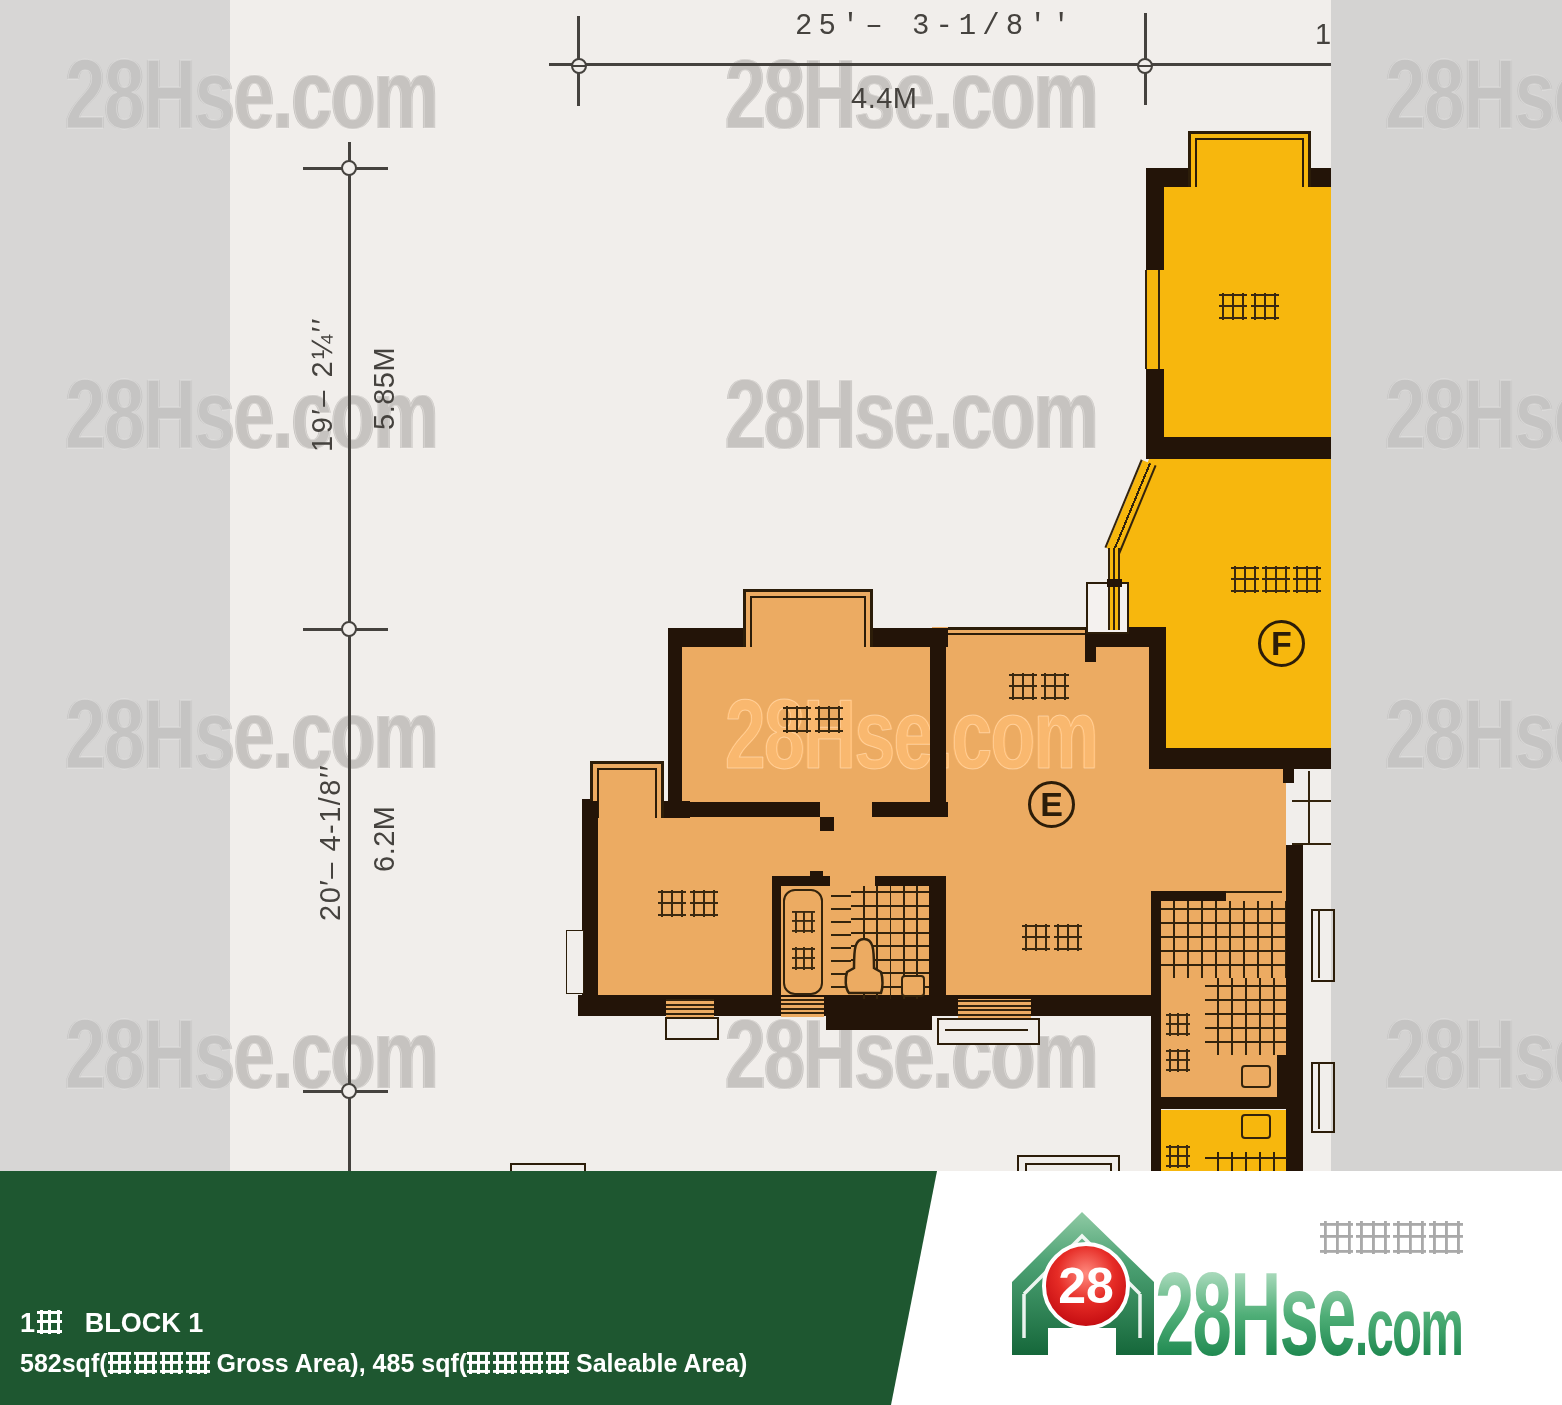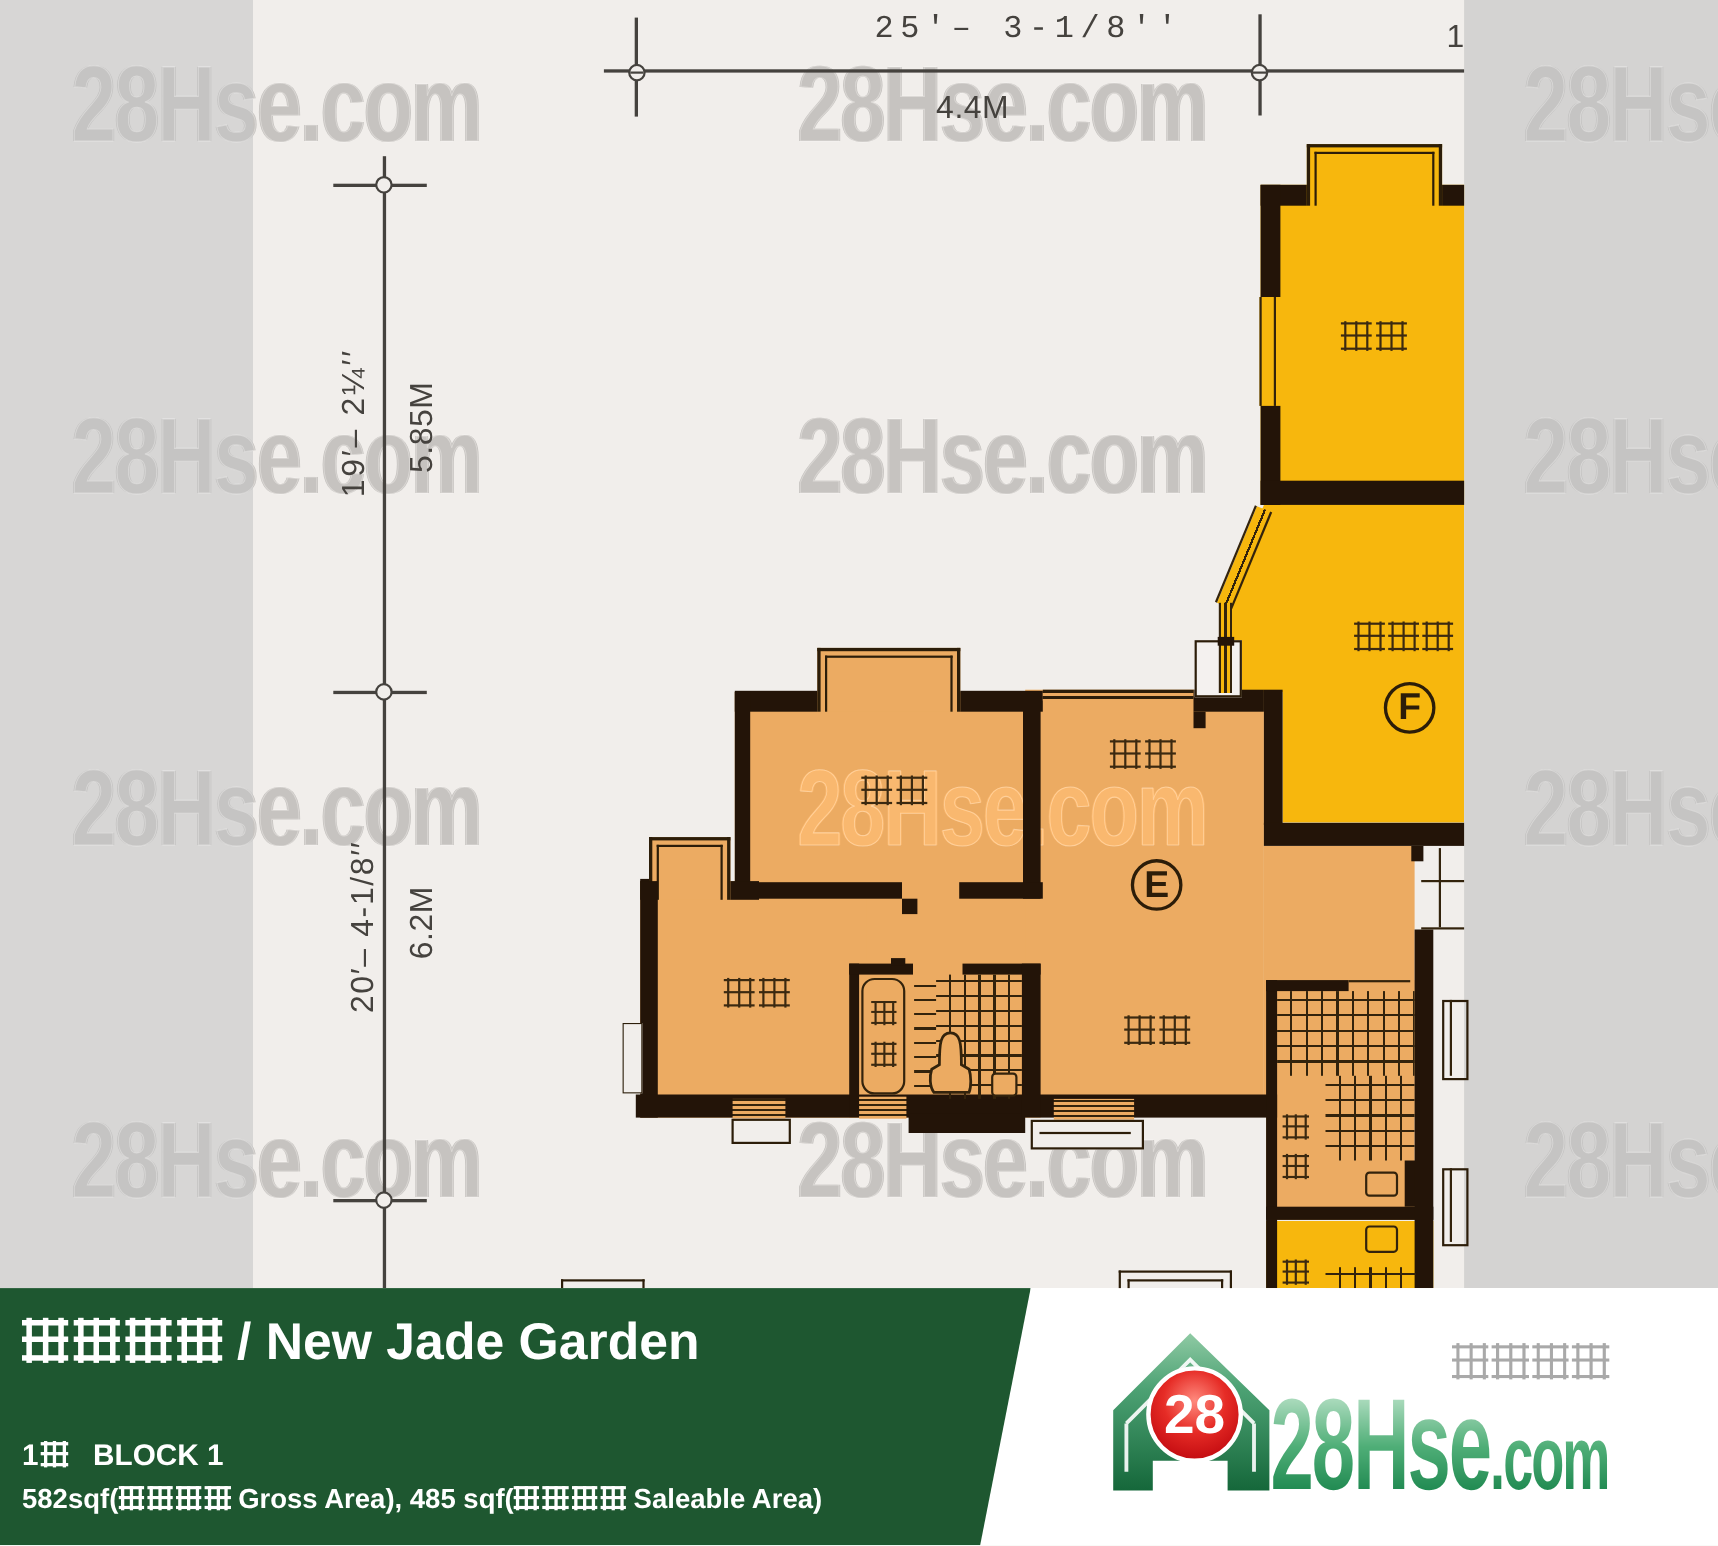--- a/index.html
+++ b/index.html
@@ -276,21 +276,20 @@
 <div class="dimtxt" style="left:368px;top:430px;transform:rotate(-90deg);transform-origin:0 0;">5.85M</div>
 
 <div class="dimtxt" style="left:314px;top:921px;letter-spacing:1.5px;transform:rotate(-90deg);transform-origin:0 0;">20′– 4-1/8′′</div>
 
 <div class="dimtxt" style="left:368px;top:872px;transform:rotate(-90deg);transform-origin:0 0;">6.2M</div>
 
 <div class="abs" style="left:0;top:1171px;width:1562px;height:234px;background:#ffffff;"></div>
 
 <div class="abs" style="left:0;top:1171px;width:1562px;height:234px;background:#1e5730;clip-path:polygon(0 0,937px 0,891px 234px,0 234px);"></div>
 
-<div class="abs" style="--t:13%;left:20px;top:1191px;color:#fff;font-size:47px;font-weight:bold;white-space:nowrap;"><span style="font-size:45px;"><span class="cj"></span><span class="cj" style="margin-left:5px;"></span><span class="cj" style="margin-left:5px;"></span><span class="cj" style="margin-left:5px;"></span></span> / New Jade Garden</div>
 
 
 <div class="abs" style="--t:13%;left:20px;top:1308px;color:#fff;font-size:27px;font-weight:bold;white-space:nowrap;">1<span class="cj" style="margin-left:2px;"></span>&nbsp;&nbsp;&nbsp;BLOCK 1</div>
 
 <div class="abs" style="--t:13%;left:20px;top:1349px;color:#fff;font-size:25px;font-weight:bold;white-space:nowrap;">582sqf(<span class="cj"></span><span class="cj" style="margin-left:3px;"></span><span class="cj" style="margin-left:3px;"></span><span class="cj" style="margin-left:3px;"></span> Gross Area), 485 sqf(<span class="cj"></span><span class="cj" style="margin-left:3px;"></span><span class="cj" style="margin-left:3px;"></span><span class="cj" style="margin-left:3px;"></span> Saleable Area)</div>
 
 <svg class="abs" style="left:1008px;top:1210px;" width="148" height="150" viewBox="0 0 148 150">
 <defs>
 <linearGradient id="hg" x1="0" y1="0" x2="0" y2="1">
 <stop offset="0" stop-color="#8fcaa4"></stop>

